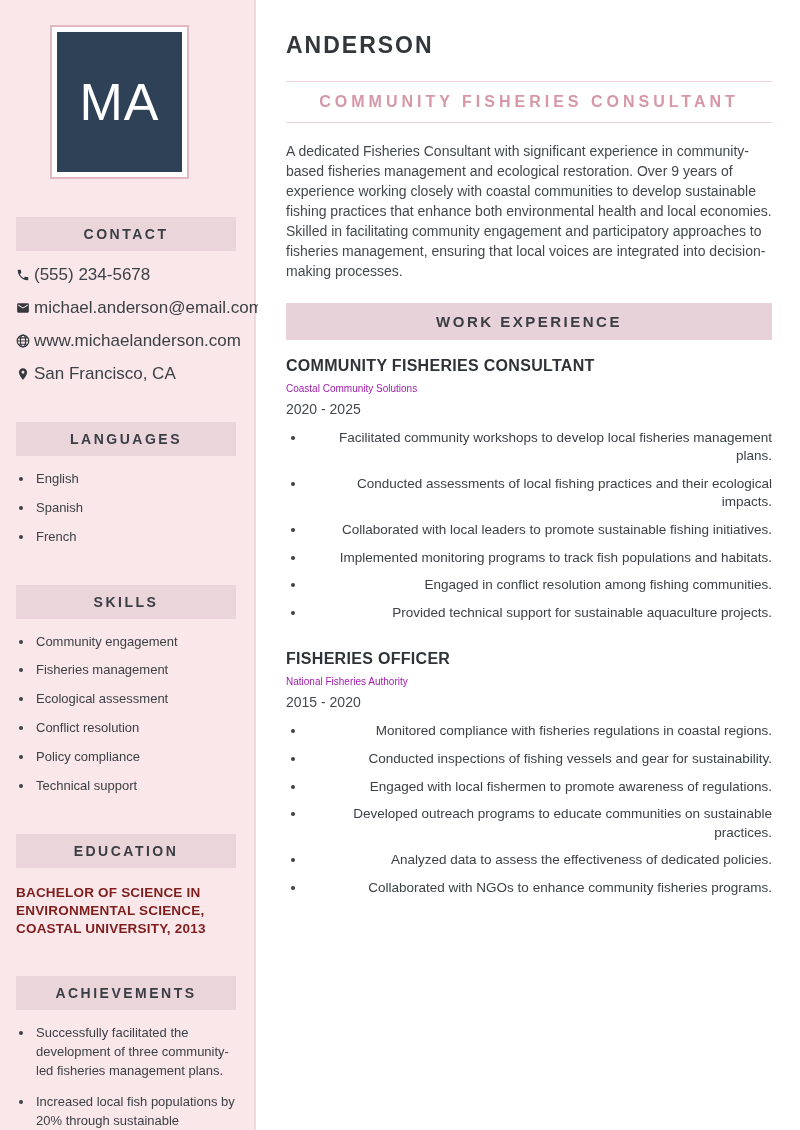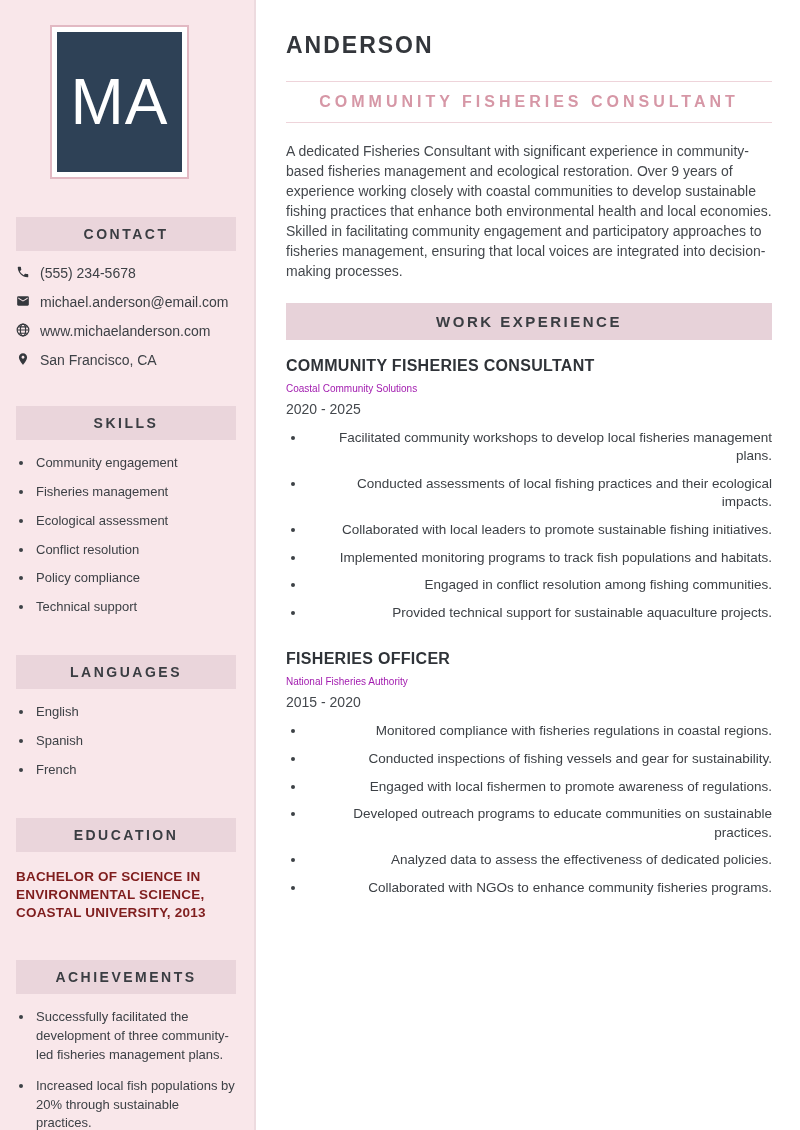--- a/index.html
+++ b/index.html
@@ -37,42 +37,43 @@
   .photo {
     width: 100%;
     height: 100%;
     background: #2e4156;
     display: flex;
     align-items: center;
     justify-content: center;
   }
   .photo-initials {
     color: #ffffff;
-    font-size: 64px;
+    font-size: 52px;
     font-weight: 500;
     letter-spacing: 1px;
     font-family: "Liberation Sans", sans-serif;
   }
   .side-section { margin-top: 38px; }
   .side-header {
     margin: 0 18px 0 16px;
     background: #ead5db;
     text-align: center;
     font-weight: bold;
     font-size: 14px;
     letter-spacing: 2.5px;
     color: #3a3d42;
     padding: 9px 4px;
   }
   .contact-list { margin: 14px 18px 0 16px; }
   .contact-item {
     display: flex;
-    gap: 10px;
+    align-items: center;
+    gap: 4px;
     margin-bottom: 13px;
-    font-size: 14px;
+    font-size: 17px;
     color: #3d4146;
   }
   .contact-item svg { flex: 0 0 auto; display: block; }
   .side-list {
     margin: 14px 18px 0 34px;
     list-style: disc;
   }
   .side-list li {
     font-size: 13px;
     color: #3d4146;
@@ -212,37 +213,37 @@
         <div class="contact-item">
           <svg width="14" height="14" viewBox="0 0 24 24" fill="#35383d">
               <path d="M12 2C8.13 2 5 5.13 5 9c0 5.25 7 13 7 13s7-7.75 7-13c0-3.87-3.13-7-7-7zm0 9.5c-1.38 0-2.5-1.12-2.5-2.5s1.12-2.5 2.5-2.5 2.5 1.12 2.5 2.5-1.12 2.5-2.5 2.5z"></path>
             </svg>
           <span>San Francisco, CA</span>
         </div>
       </div>
     </section>
 
     <section class="side-section">
+      <div class="side-header">LANGUAGES</div>
+      <ul class="side-list">
+        <li>English</li>
+        <li>Spanish</li>
+        <li>French</li>
+      </ul>
+    </section>
+
+    <section class="side-section">
       <div class="side-header">SKILLS</div>
       <ul class="side-list">
         <li>Community engagement</li>
         <li>Fisheries management</li>
         <li>Ecological assessment</li>
         <li>Conflict resolution</li>
         <li>Policy compliance</li>
         <li>Technical support</li>
-      </ul>
-    </section>
-
-    <section class="side-section">
-      <div class="side-header">LANGUAGES</div>
-      <ul class="side-list">
-        <li>English</li>
-        <li>Spanish</li>
-        <li>French</li>
       </ul>
     </section>
 
     <section class="side-section">
       <div class="side-header">EDUCATION</div>
       <div class="edu-text">BACHELOR OF SCIENCE IN ENVIRONMENTAL SCIENCE, COASTAL UNIVERSITY, 2013</div>
     </section>
 
     <section class="side-section">
       <div class="side-header">ACHIEVEMENTS</div>

